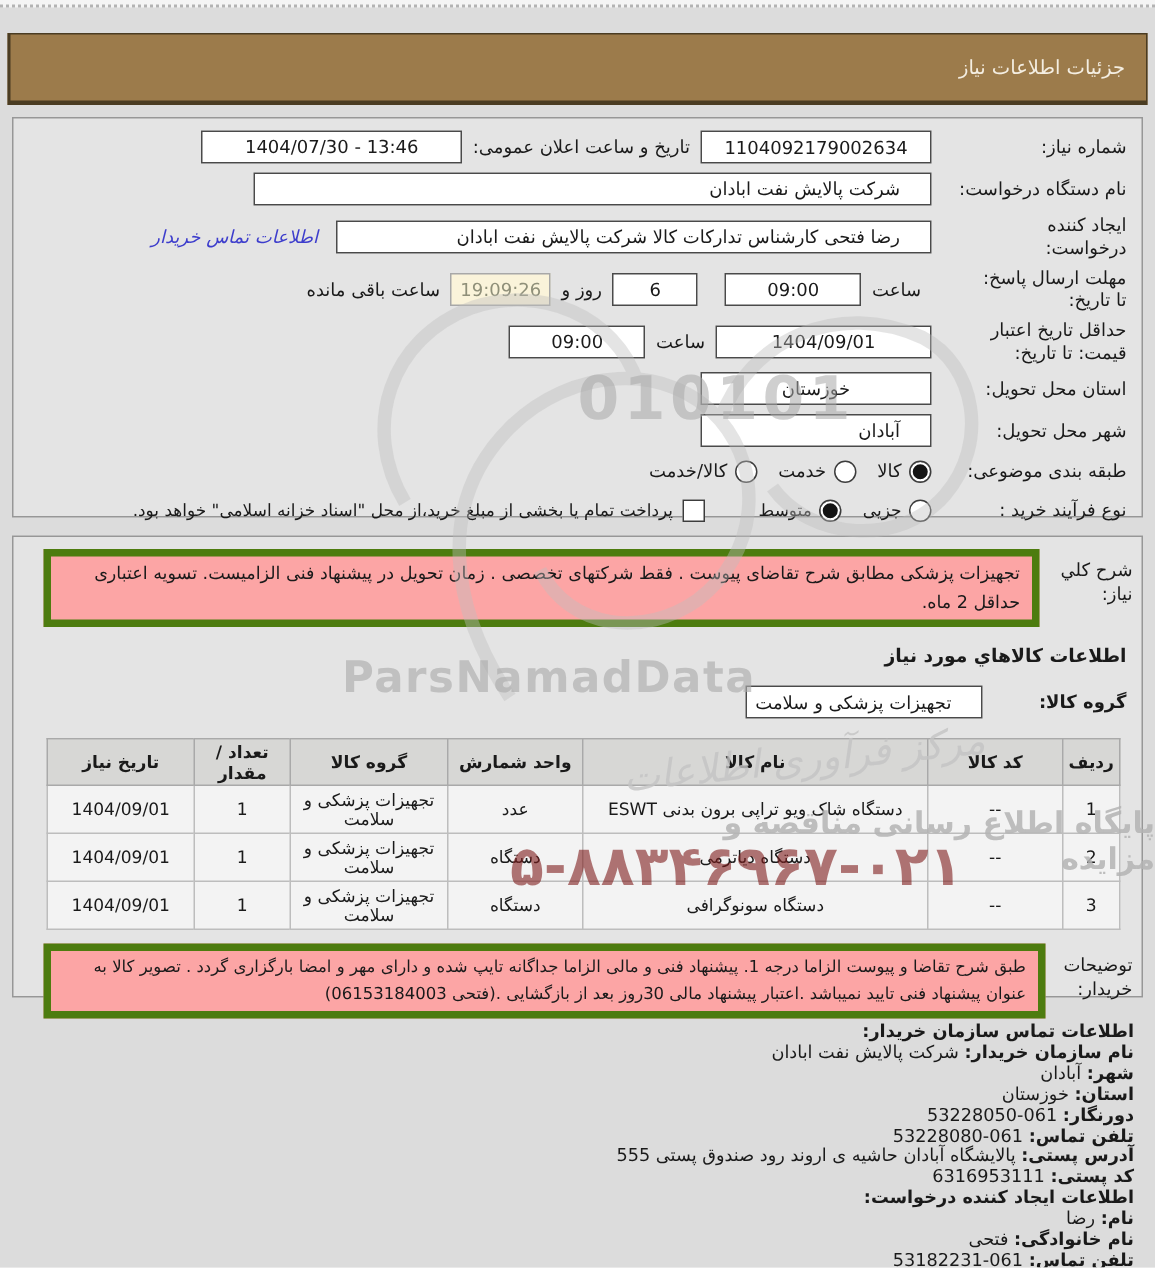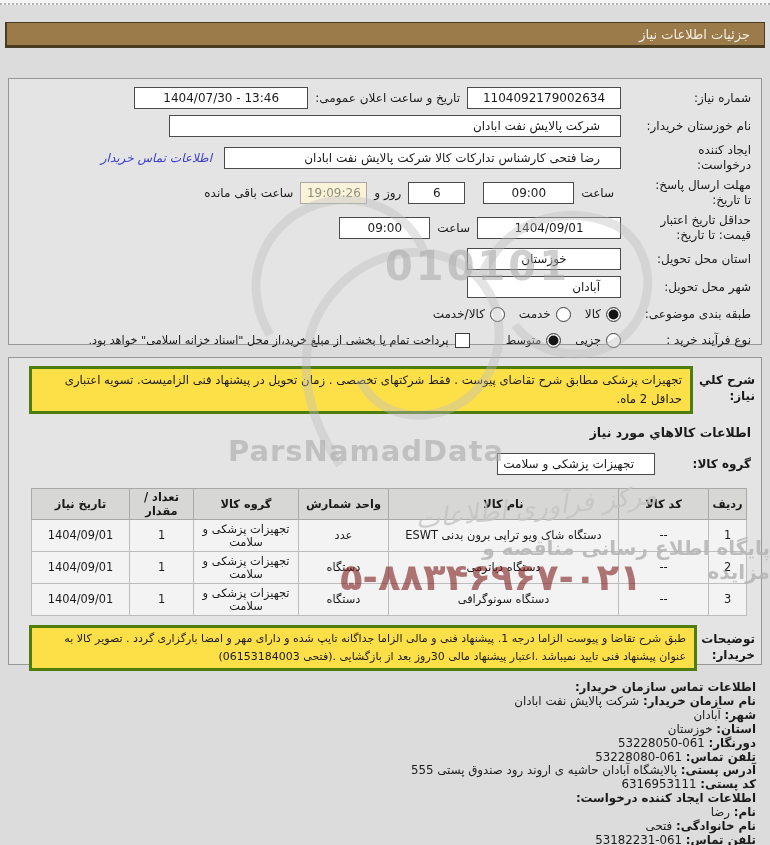--- a/index.html
+++ b/index.html
@@ -3,21 +3,21 @@
 <meta charset="utf-8">
 <style>
   html,body{margin:0;padding:0;}
   #app{
     position:relative; width:770px; height:845px; overflow:hidden;
     background:#dcdcdc; direction:rtl;
     font-family:"DejaVu Sans", sans-serif; font-size:12px; color:#1a1a1a;
   }
   .top-dotted{position:absolute;top:0;left:0;width:100%;height:3px;border-bottom:2px dotted #b3b3b3;background:#f4f4f4;}
   .title-bar{
-    position:absolute; top:22px; left:5px; right:5px; height:26px;
+    position:absolute; top:22px; left:5px; right:5px; height:48px;
     background:#9c7b4b; border:1px solid #4a3c22; border-bottom-width:3px; border-left-width:2px;
     box-sizing:border-box; display:flex; align-items:center;
     color:#f4eee2; font-size:13px; padding:0 14px;
   }
   .panel{
     position:absolute; left:8px; right:8px; box-sizing:border-box;
     background:#e4e4e4; border:1px solid #979797; padding:6px 6px;
   }
   #panel1{top:78px; height:267px;}
   #panel2{top:357px; height:308px;}
@@ -35,32 +35,32 @@
   .lab{margin:0 7px; flex:none;}
   .gap18{margin-right:18px;}
   .countdown{background:#faf3da; border:1px solid #a8a8a8; color:#8f8f79;}
   .link{color:#3d3dcc; margin-right:12px; cursor:pointer; flex:none;font-style:italic;}
   .radio{width:13px;height:13px;border:1px solid #3c3c3c;border-radius:50%;background:#fff;flex:none;display:inline-block;margin-left:5px;}
   .radio.sel{box-shadow:inset 0 0 0 1.5px #fff, inset 0 0 0 8px #141414;}
   .opt{display:flex;align-items:center;margin-left:14px;}
   .checkbox{width:13px;height:13px;border:1px solid #3c3c3c;background:#fff;flex:none;display:inline-block;margin-left:6px;}
   .smalltxt{font-size:11.3px;}
   .descbox{
-    background:#fde047;border:3px solid #4d7c0f;box-sizing:border-box;flex:1;
+    background:#fca5a5;border:5px solid #4d7c0f;box-sizing:border-box;flex:1;
     margin-left:14px;padding:2px 8px;line-height:19px;font-size:11.7px;min-height:42px;
   }
   .sec-title{font-weight:bold;font-size:12.5px;margin:11px 4px 0 0;}
   .group-row{margin-top:13px;display:flex;align-items:center;}
   .group-lbl{font-weight:bold;width:96px;flex:none;padding-right:4px;}
   .group-box{width:158px;}
   table.goods{border-collapse:collapse;table-layout:fixed;width:715px;margin:13px 8px 0 0;font-size:11.4px;}
   table.goods th{background:#d7d7d5;border:1px solid #a9a9a9;height:26px;font-weight:bold;padding:1px 3px;}
   table.goods td{background:#f3f3f3;border:1px solid #bdbdbd;height:29px;text-align:center;padding:1px 3px;line-height:13px;vertical-align:middle;}
   .notes-row{display:flex;align-items:flex-start;margin-top:9px;}
-  .notes-lbl{width:58px;flex:none;font-weight:bold;line-height:16px;padding-top:6px;}
+  .notes-lbl{width:58px;flex:none;font-weight:normal;line-height:16px;padding-top:6px;}
   .notes-box{min-height:46px;font-size:11px;line-height:18px;}
   .contact{position:absolute;top:664px;right:14px;left:10px;line-height:13.9px;font-size:11.8px;margin-top:17px;}
   .cline b{font-weight:bold;}
   
   .wm{position:absolute;pointer-events:none;z-index:40;}
   .wm-logo{top:165px;left:230px;opacity:.5;}
   .wm-digits-top{top:243px;left:385px;font-size:40px;font-weight:bold;color:#a9a9a9;opacity:.55;letter-spacing:3px;}
   .wm-brand{top:434px;left:228px;font-size:29px;font-weight:bold;color:#ababab;opacity:.62;letter-spacing:1px;}
   .wm-script{top:492px;left:415px;font-size:26px;color:#c4c4c4;opacity:.8;transform:rotate(-6deg);font-style:italic;}
   .wm-line{top:536px;left:430px;font-size:20px;font-weight:bold;color:#b4b4b4;opacity:.85;}
@@ -83,21 +83,21 @@
       <div class="ibox ctr w-need">
         <span class="ltr">1104092179002634</span>
       </div>
       <span class="lab">تاریخ و ساعت اعلان عمومی:</span>
       <div class="ibox ctr w-dt">
         <span class="ltr">1404/07/30 - 13:46</span>
       </div>
     </div>
 
     <div class="row">
-      <div class="lbl">نام خوزستان خریدار:</div>
+      <div class="lbl">نام دستگاه درخواست:</div>
       <div class="ibox w-wide">
         <span>شرکت پالایش نفت ابادان</span>
       </div>
     </div>
 
     <div class="row tall">
       <div class="lbl">
         <div>ایجاد کننده</div>
         <div>درخواست:</div>
       </div>

